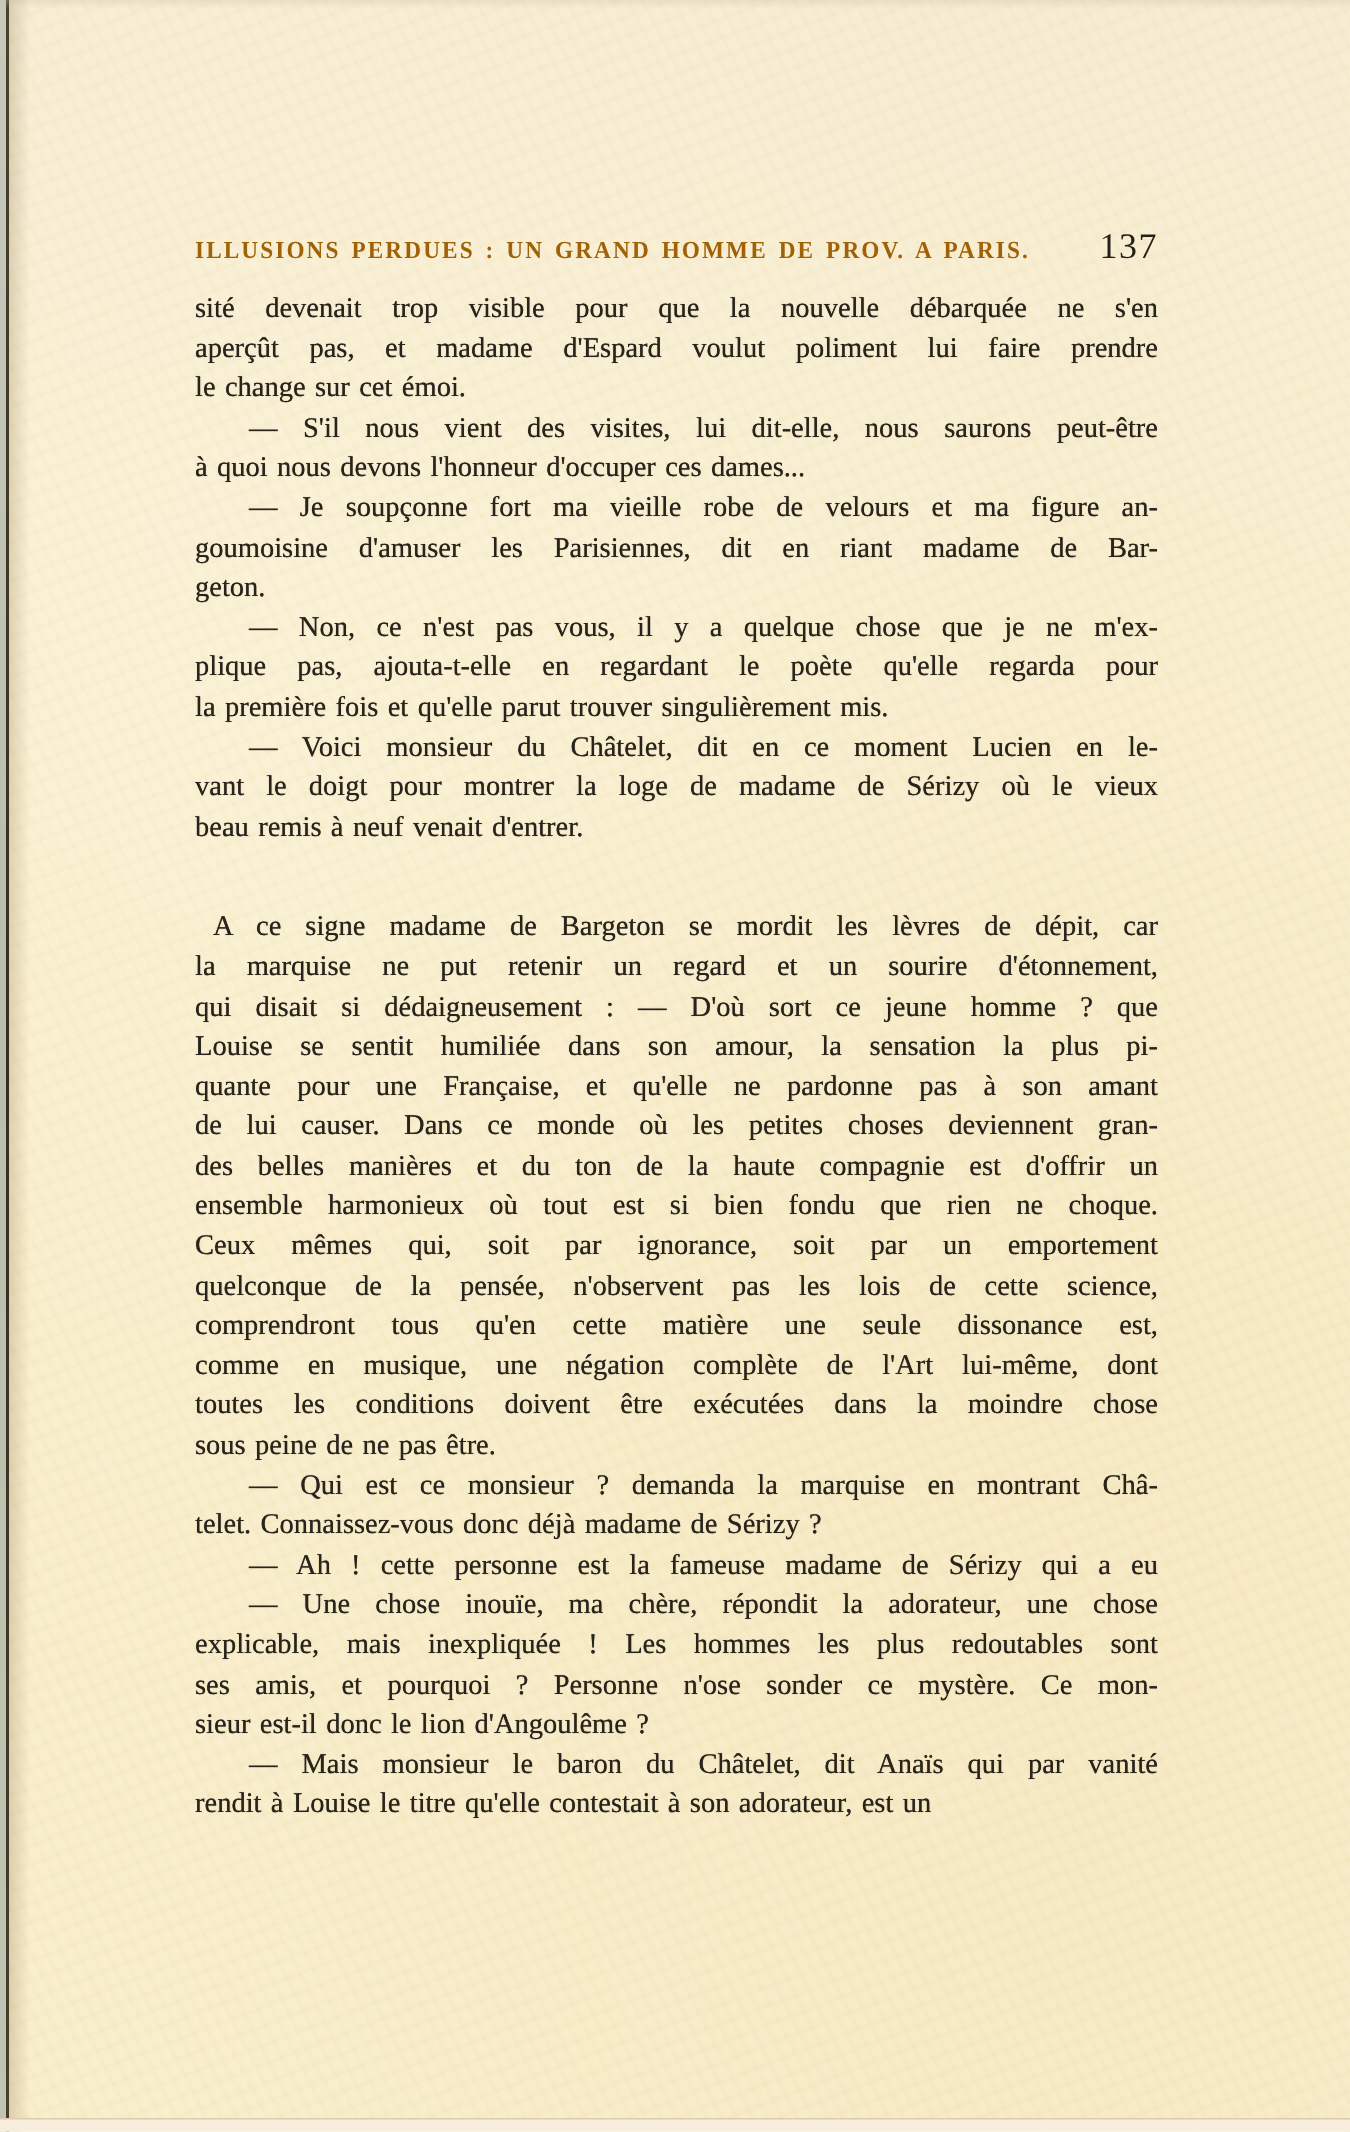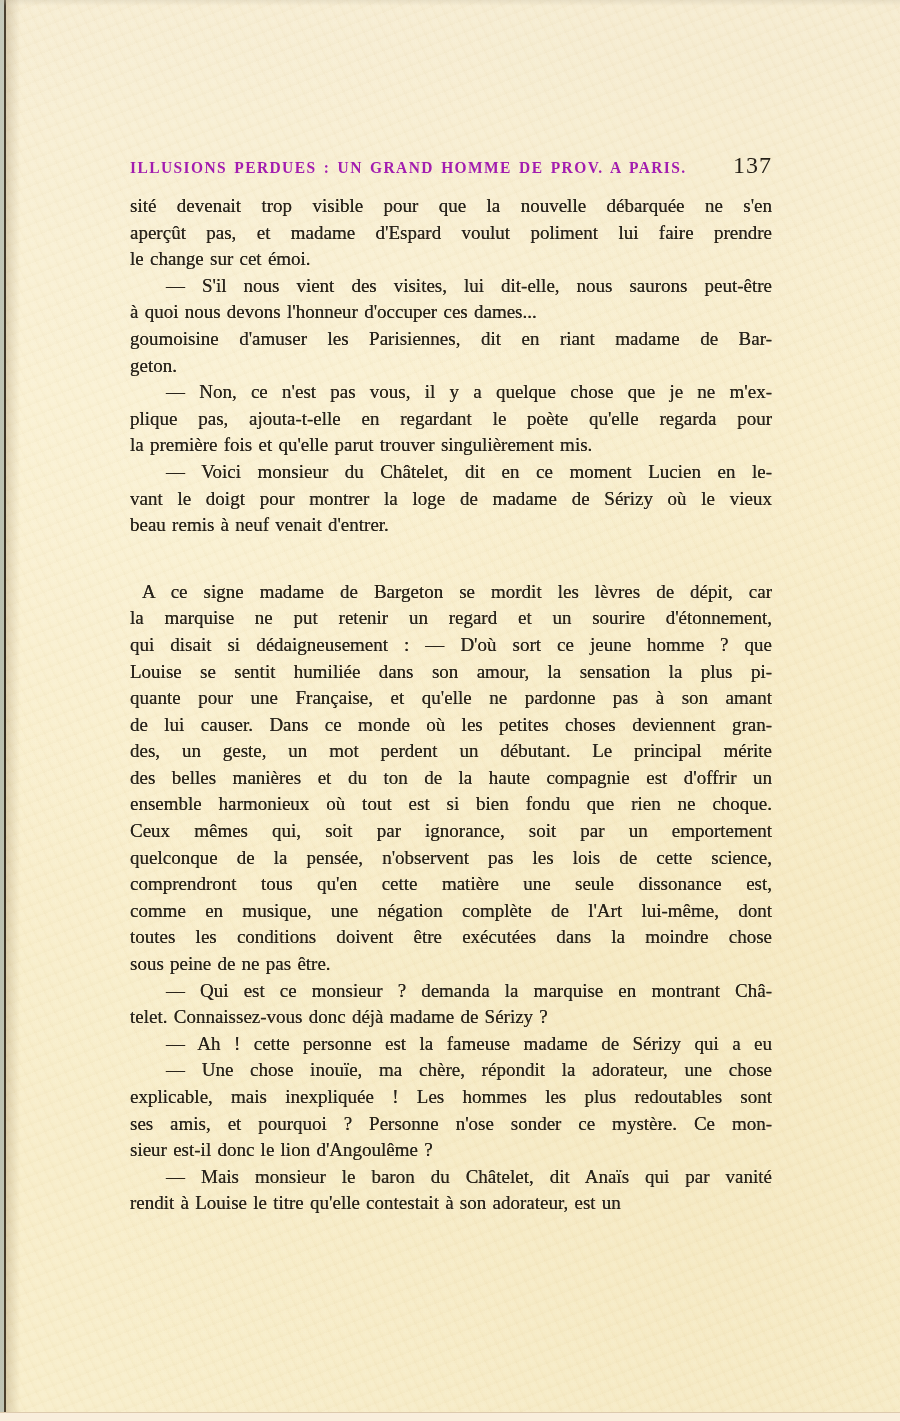--- a/index.html
+++ b/index.html
@@ -69,21 +69,21 @@
     display: flex;
     align-items: baseline;
     justify-content: space-between;
     white-space: nowrap;
   }
   .running-head .head-title {
     font-size: 15.5px;
     font-weight: bold;
     letter-spacing: 1.4px;
     word-spacing: 2px;
-    color: #a21caf;
+    color: #a16207;
     transform: scaleY(1.05);
     transform-origin: left bottom;
   }
   .running-head .head-page-number {
     font-size: 24px;
     font-weight: normal;
     letter-spacing: 1px;
     color: #241f17;
   }
 
@@ -125,41 +125,41 @@
       <div class="para">
         <div class="line">sité devenait trop visible pour que la nouvelle débarquée ne s'en</div>
         <div class="line">aperçût pas, et madame d'Espard voulut poliment lui faire prendre</div>
         <div class="line last">le change sur cet émoi.</div>
       </div>
       <div class="para">
         <div class="line" style="text-indent: 36px;">— S'il nous vient des visites, lui dit-elle, nous saurons peut-être</div>
         <div class="line last">à quoi nous devons l'honneur d'occuper ces dames...</div>
       </div>
       <div class="para">
+        <div class="line" style="text-indent: 36px;">— Je soupçonne fort ma vieille robe de velours et ma figure an-</div>
         <div class="line">goumoisine d'amuser les Parisiennes, dit en riant madame de Bar-</div>
         <div class="line last">geton.</div>
       </div>
       <div class="para">
         <div class="line" style="text-indent: 36px;">— Non, ce n'est pas vous, il y a quelque chose que je ne m'ex-</div>
         <div class="line">plique pas, ajouta-t-elle en regardant le poète qu'elle regarda pour</div>
         <div class="line last">la première fois et qu'elle parut trouver singulièrement mis.</div>
       </div>
       <div class="para">
         <div class="line" style="text-indent: 36px;">— Voici monsieur du Châtelet, dit en ce moment Lucien en le-</div>
         <div class="line">vant le doigt pour montrer la loge de madame de Sérizy où le vieux</div>
         <div class="line last">beau remis à neuf venait d'entrer.</div>
       </div>
       <div class="para">
         <div class="line" style="text-indent: 12px; margin-top: 40px;">A ce signe madame de Bargeton se mordit les lèvres de dépit, car</div>
         <div class="line">la marquise ne put retenir un regard et un sourire d'étonnement,</div>
         <div class="line">qui disait si dédaigneusement : — D'où sort ce jeune homme ? que</div>
         <div class="line">Louise se sentit humiliée dans son amour, la sensation la plus pi-</div>
         <div class="line">quante pour une Française, et qu'elle ne pardonne pas à son amant</div>
         <div class="line">de lui causer. Dans ce monde où les petites choses deviennent gran-</div>
-        <div class="line">des, un geste, un mot perdent un débutant. Le principal mérite</div>
         <div class="line">des belles manières et du ton de la haute compagnie est d'offrir un</div>
         <div class="line">ensemble harmonieux où tout est si bien fondu que rien ne choque.</div>
         <div class="line">Ceux mêmes qui, soit par ignorance, soit par un emportement</div>
         <div class="line">quelconque de la pensée, n'observent pas les lois de cette science,</div>
         <div class="line">comprendront tous qu'en cette matière une seule dissonance est,</div>
         <div class="line">comme en musique, une négation complète de l'Art lui-même, dont</div>
         <div class="line">toutes les conditions doivent être exécutées dans la moindre chose</div>
         <div class="line last">sous peine de ne pas être.</div>
       </div>
       <div class="para">

